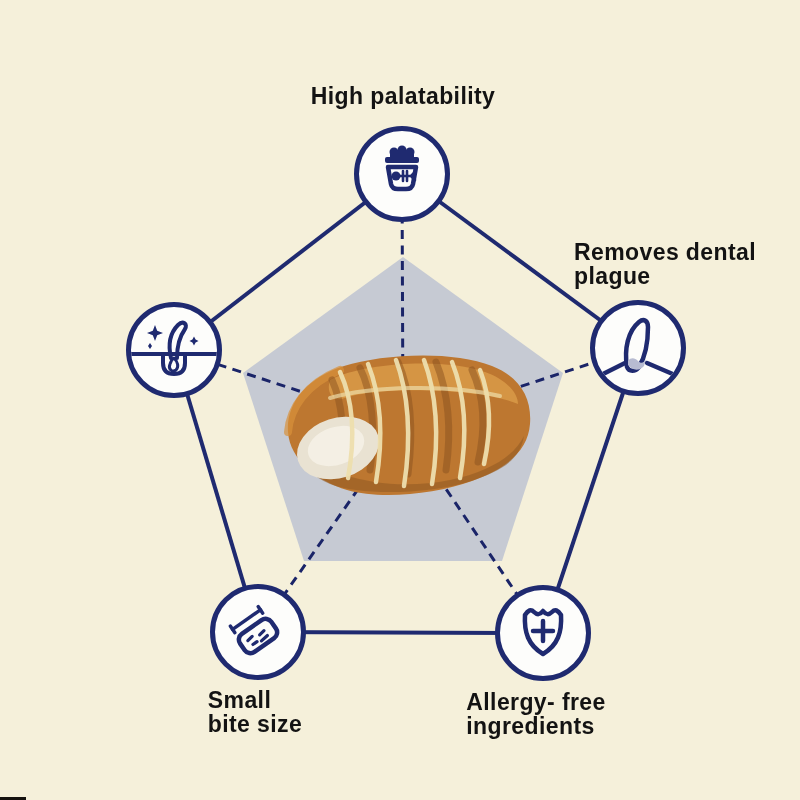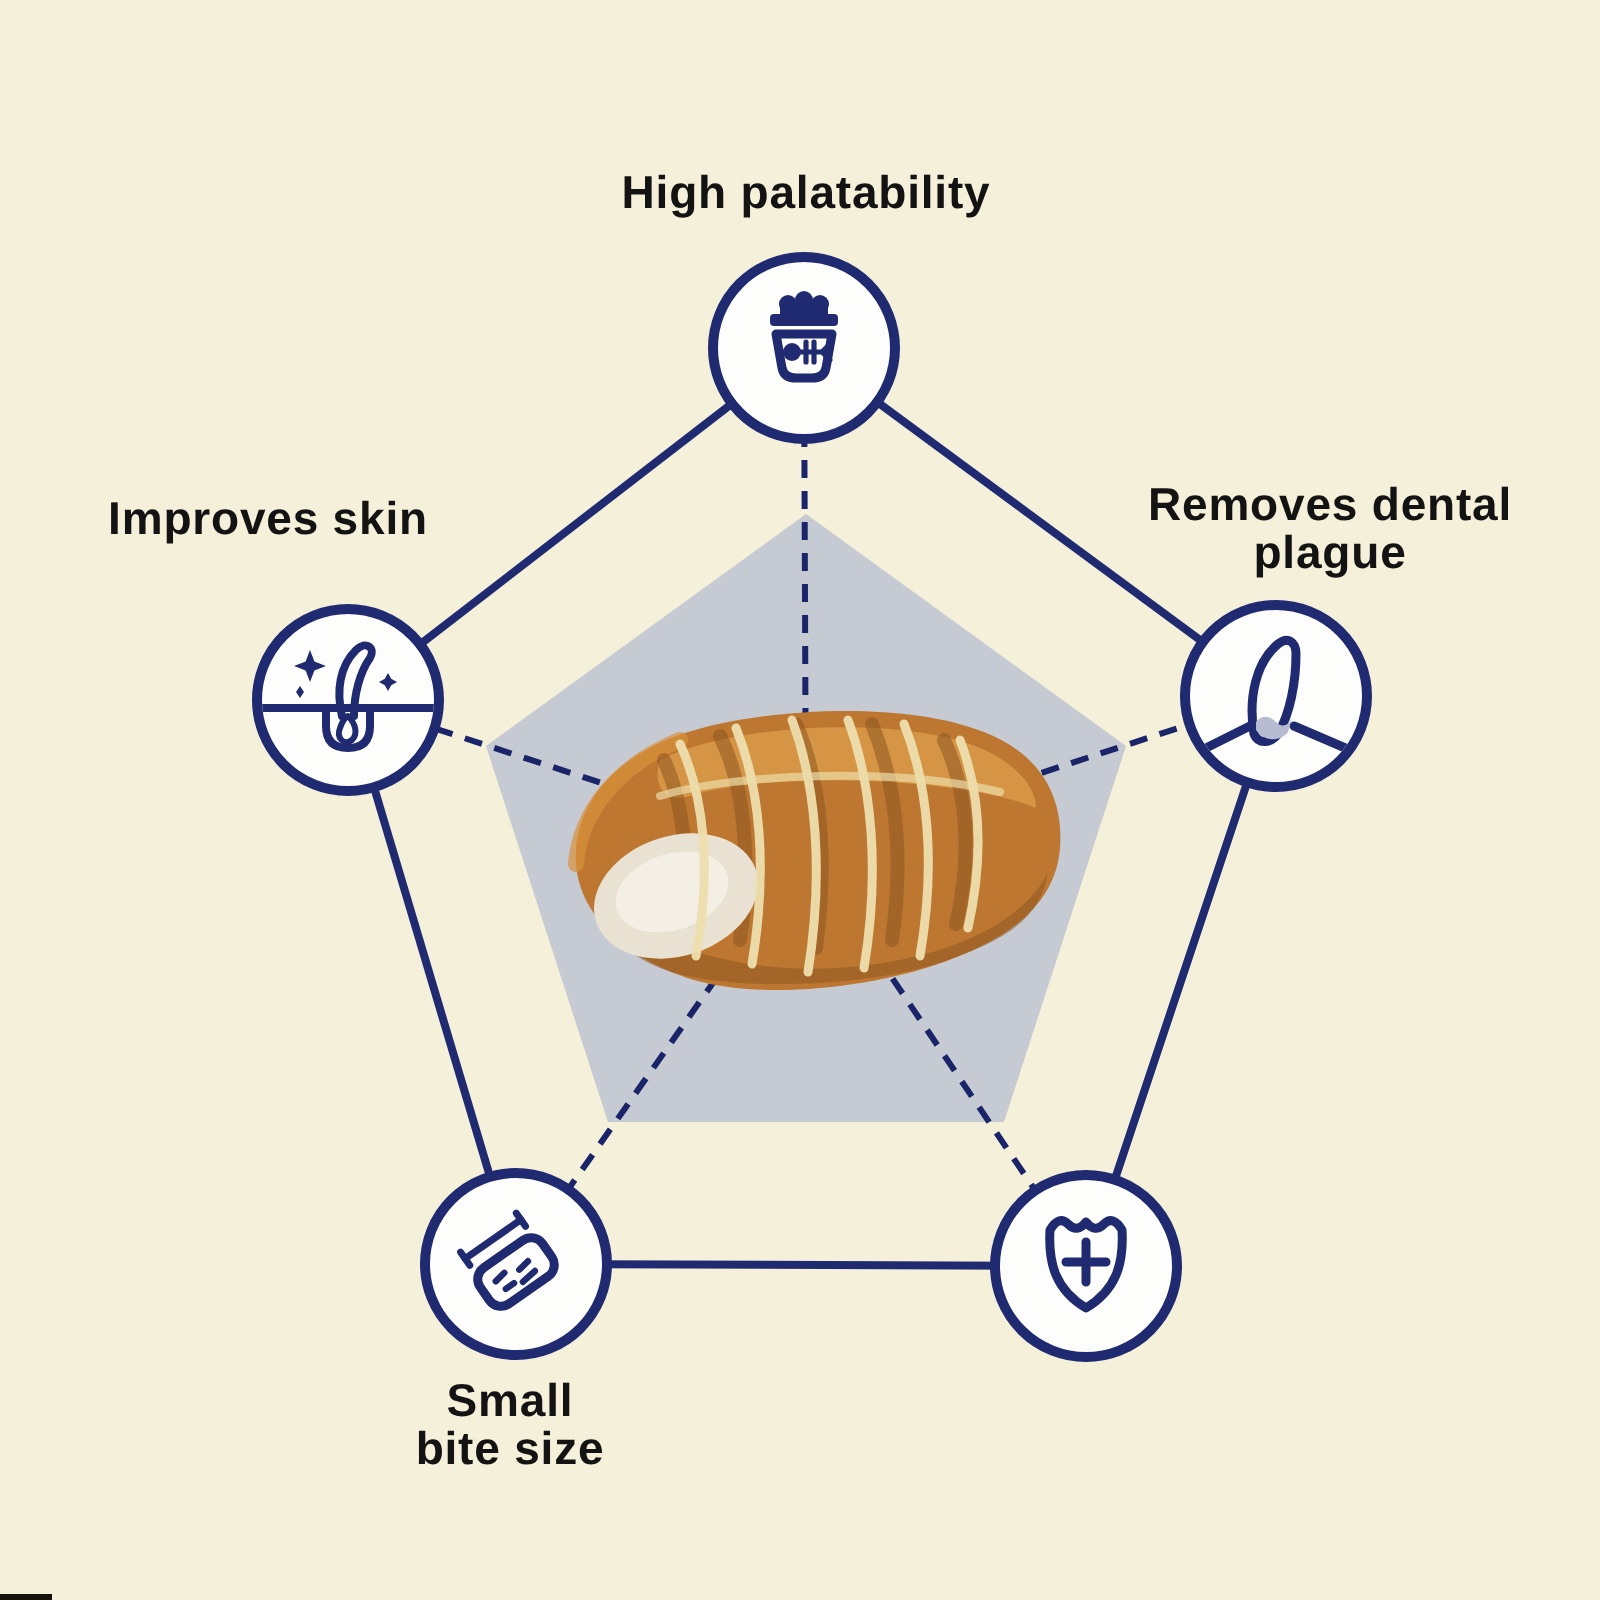--- a/index.html
+++ b/index.html
@@ -21,21 +21,21 @@
     border:5px solid var(--navy);border-radius:50%;background:#fdfdfb;
     overflow:hidden;z-index:3;
   }
   .node svg{position:absolute;left:0;top:0;width:86px;height:86px;}
   .node-top{left:354px;top:126px;}
   .node-left{left:126px;top:302px;}
   .node-right{left:590px;top:300px;}
   .node-bl{left:210px;top:584px;}
   .node-br{left:495px;top:585px;}
   .label{
-    position:absolute;transform:translateX(-50%);text-align:center;
+    position:absolute;transform:translateX(-50%);text-align:left;
     font-weight:bold;font-size:23px;line-height:24px;letter-spacing:.4px;
     color:var(--text);white-space:nowrap;z-index:4;
   }
   .label span{display:block;}
   .label-top{left:403px;top:84px;}
   .label-left{left:134px;top:247px;}
   .label-right{left:665px;top:240px;}
   .label-bl{left:255px;top:688px;}
   .label-br{left:536px;top:690px;}
   .corner-artifact{
@@ -163,25 +163,28 @@
       <path class="ic" stroke-width="4.5" fill="#fdfdfb" d="M25,25 C28,20 31,19 34,22 C37,25 40,25 43,21 C46,25 49,25 52,22 C55,19 58,20 61,25
            C62,42 58,55 43,64 C28,55 24,42 25,25 Z"></path>
       <path class="ic" stroke-width="4.5" d="M43,31 V51 M33,41 H53"></path>
     </svg>
   </div>
 
   <div class="label label-top">
     <span>High palatability</span>
   </div>
   <div class="label label-left">
-    <span>Improves skin</span>
   </div>
   <div class="label label-bl">
     <span>Small</span>
     <span>bite size</span>
   </div>
   <div class="label label-right">
     <span>Removes dental</span>
     <span>plague</span>
   </div>
+  <div class="label label-br">
+    <span>Allergy- free</span>
+    <span>ingredients</span>
+  </div>
 
   <div class="corner-artifact"></div>
 </div>
 
 </body></html>

